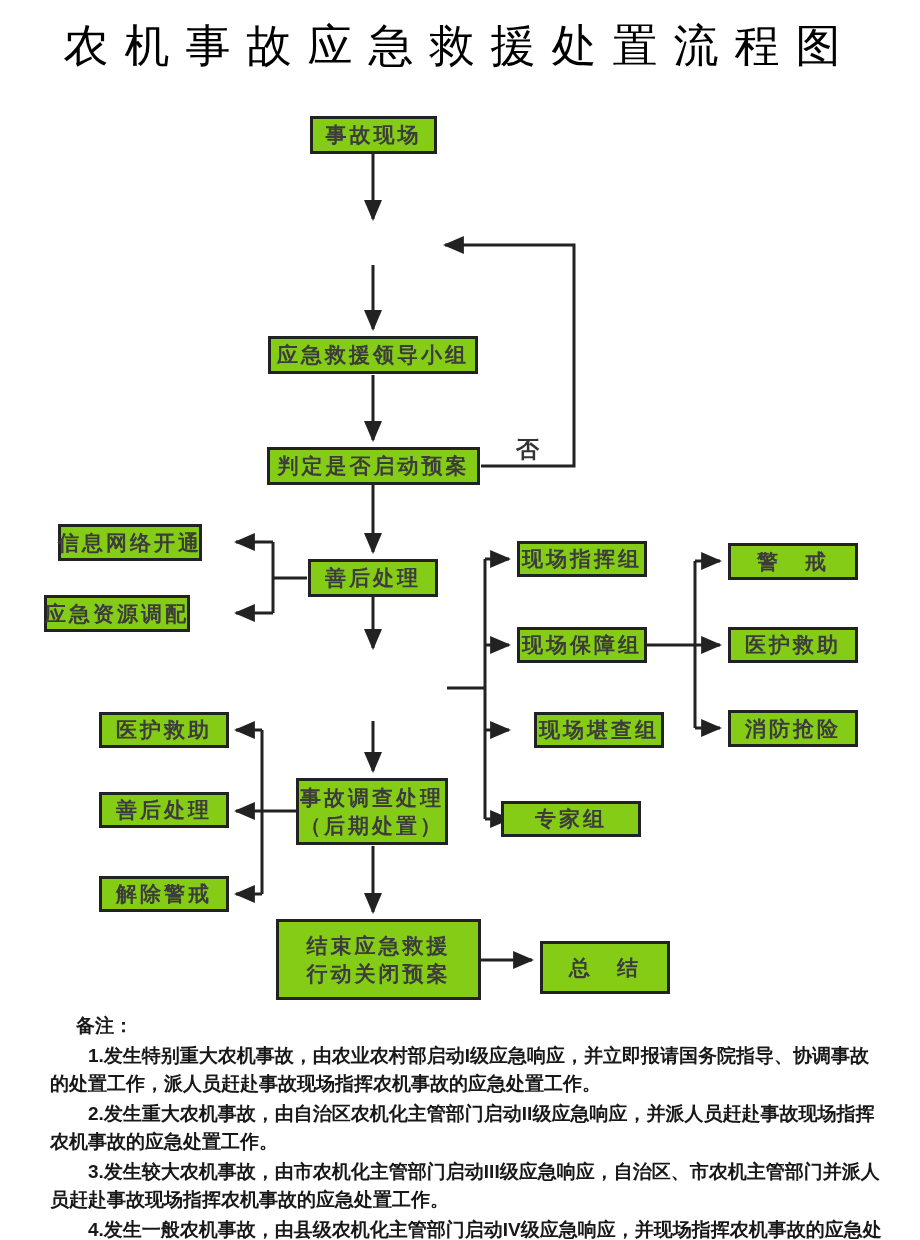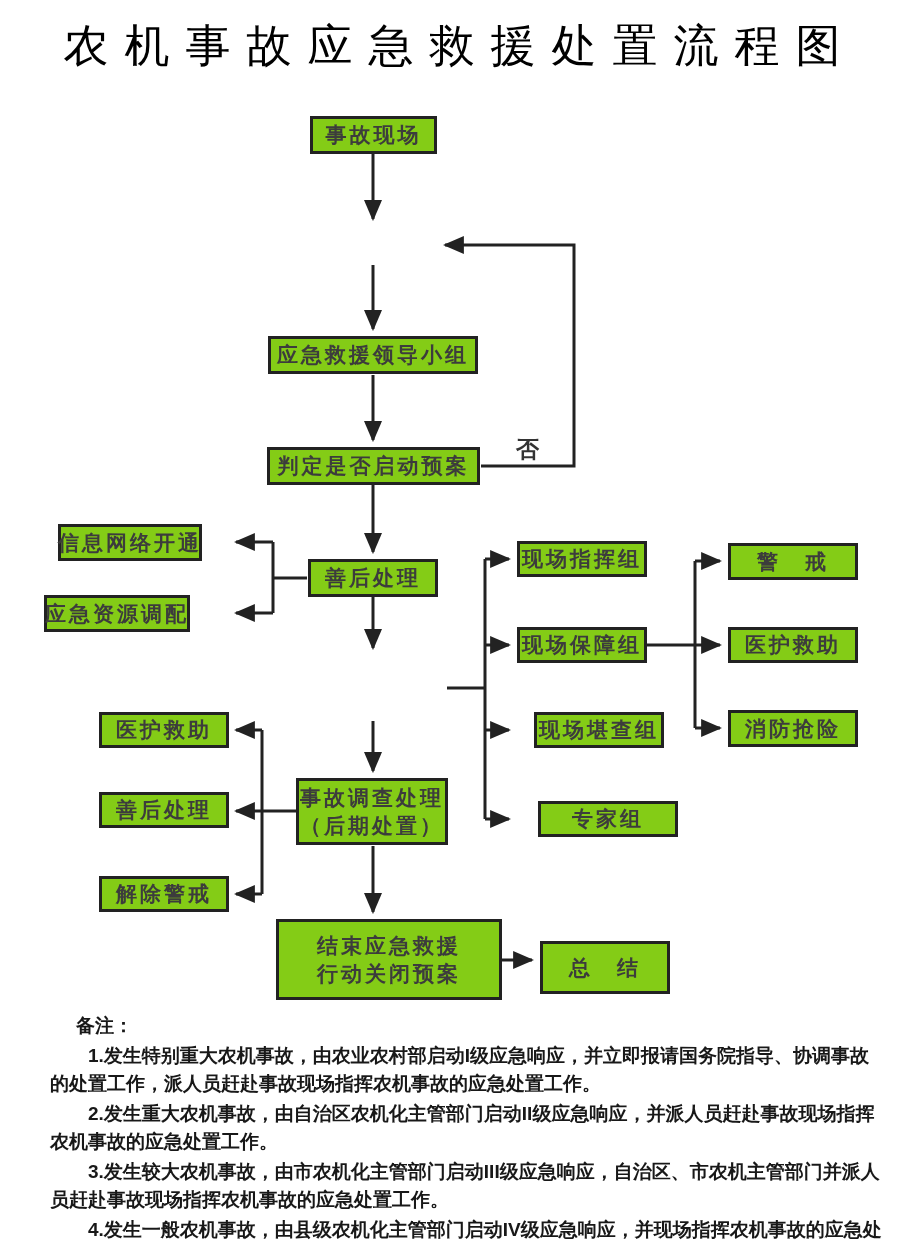--- a/index.html
+++ b/index.html
@@ -84,21 +84,21 @@
   </div>
   <div class="node" style="left:517px;top:541px;width:130px;height:36px">
     <span>现场指挥组</span>
   </div>
   <div class="node" style="left:517px;top:627px;width:130px;height:36px">
     <span>现场保障组</span>
   </div>
   <div class="node" style="left:534px;top:712px;width:130px;height:36px">
     <span>现场堪查组</span>
   </div>
-  <div class="node" style="left:538px;top:801px;width:140px;height:36px">
+  <div class="node" style="left:501px;top:801px;width:140px;height:36px">
     <span>专家组</span>
   </div>
   <div class="node" style="left:728px;top:543px;width:130px;height:37px">
     <span>警　戒</span>
   </div>
   <div class="node" style="left:728px;top:627px;width:130px;height:36px">
     <span>医护救助</span>
   </div>
   <div class="node" style="left:728px;top:710px;width:130px;height:37px">
     <span>消防抢险</span>
@@ -109,21 +109,21 @@
   <div class="node" style="left:99px;top:792px;width:130px;height:36px">
     <span>善后处理</span>
   </div>
   <div class="node" style="left:99px;top:876px;width:130px;height:36px">
     <span>解除警戒</span>
   </div>
   <div class="node" style="left:296px;top:778px;width:152px;height:67px">
     <span>事故调查处理</span>
     <span>（后期处置）</span>
   </div>
-  <div class="node" style="left:276px;top:919px;width:226px;height:81px">
+  <div class="node" style="left:276px;top:919px;width:205px;height:81px">
     <span>结束应急救援</span>
     <span>行动关闭预案</span>
   </div>
   <div class="node" style="left:540px;top:941px;width:130px;height:53px">
     <span>总　结</span>
   </div>
 
   <div class="notes">
     <p class="heading">备注：</p>
     <p>1.发生特别重大农机事故，由农业农村部启动I级应急响应，并立即报请国务院指导、协调事故的处置工作，派人员赶赴事故现场指挥农机事故的应急处置工作。</p>

